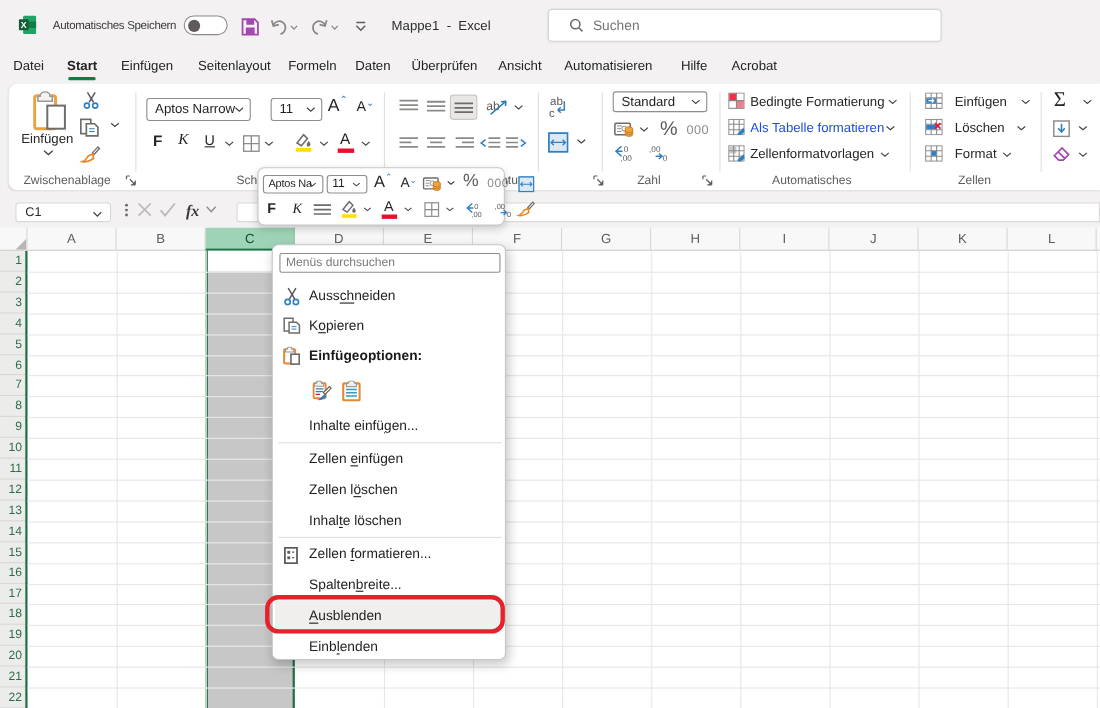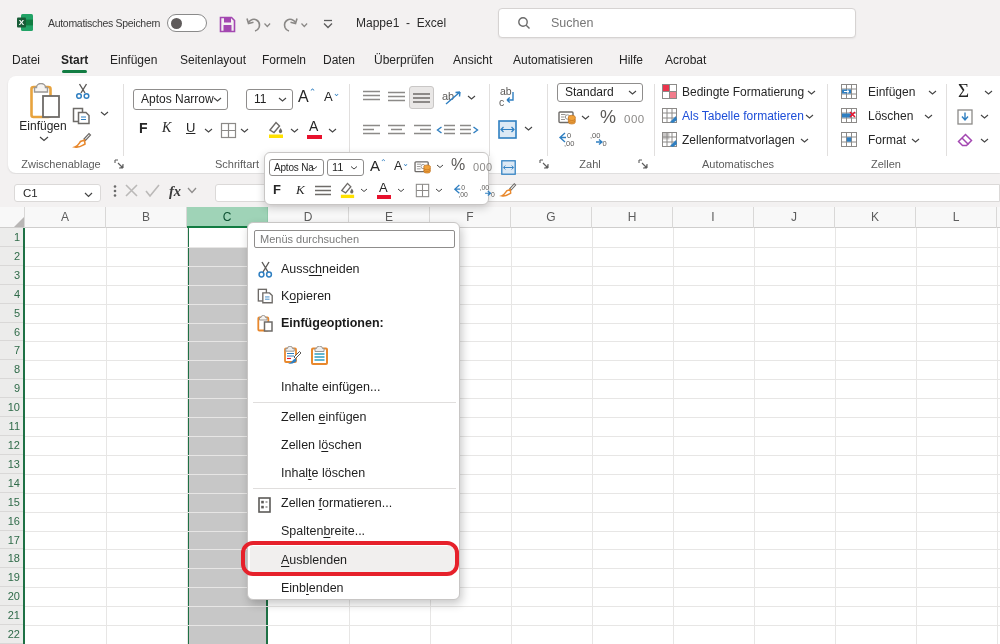--- a/index.html
+++ b/index.html
@@ -13,21 +13,21 @@
 #autosave { position:absolute; left:48px; top:17px; font-size:10.5px; letter-spacing:-0.3px; color:#3b3b3b; }
 #toggle { position:absolute; left:167px; top:14px; width:40px; height:18px; background:#fff; border:1px solid #8a8a8a; border-radius:9px; }
 #toggle .knob { position:absolute; left:3px; top:2.5px; width:11px; height:11px; border-radius:50%; background:#5f5b5b; }
 #savebtn { position:absolute; left:219px; top:16px; }
 #undo { position:absolute; left:245px; top:16px; }
 #redo { position:absolute; left:282px; top:16px; }
 #morebtn { position:absolute; left:322px; top:19px; }
 #doctitle { position:absolute; left:356px; top:16px; font-size:12px; color:#2b2b2b; }
 #searchbox { position:absolute; left:498px; top:8px; width:358px; height:30px; background:#fff; border:1px solid #d6d3d2; border-radius:4px; box-shadow:0 1px 2px rgba(0,0,0,0.06); font-size:12.5px; color:#767676; line-height:28px; }
 #searchbox .mag { position:absolute; left:18px; top:7px; }
-#searchbox .stext { position:absolute; left:52px; top:0px; }
+#searchbox .stext { position:absolute; left:40px; top:0px; }
 
 
 #menubar { position:absolute; left:0; top:46px; width:1000px; height:30px; background:#f3f1f1; font-size:12px; color:#232323; }
 #menubar .tab { position:absolute; top:7px; }
 #menubar .tab.active { font-weight:bold; }
 #menubar .tab.active::after { content:""; position:absolute; left:1px; right:1px; bottom:-6px; height:3px; background:#127c42; border-radius:2px; }
 
 
 #ribbon { position:absolute; left:8px; top:76px; width:992px; height:97px; background:#fff; border-radius:8px 0 0 8px; box-shadow:0 1px 2px rgba(0,0,0,0.10); }
 .rsep { position:absolute; top:8px; height:72px; width:1px; background:#e1dfde; }
@@ -52,21 +52,21 @@
 #rowheads { position:absolute; left:0; top:21px; width:25px; height:416px; background:#ececeb; }
 .rh { position:absolute; left:0; width:25px; font-size:11px; color:#2f6b49; text-align:right; padding-right:5px; border-bottom:1px solid #d9d8d7; }
 #rowheads::after { content:""; position:absolute; right:0; top:0; bottom:0; width:2px; background:#1e7145; }
 .gline-v { position:absolute; top:21px; bottom:0; width:1px; background:#e7e6e5; }
 .gline-h { position:absolute; left:25px; right:0; height:1px; background:#e7e6e5; }
 #colC { position:absolute; left:187px; top:21px; width:81px; height:416px; background:#c7c7c7; border-left:2px solid #1e7145; border-right:2px solid #1e7145; }
 #colC .c1 { position:absolute; left:0; top:0; width:77px; height:19px; background:#fff; }
 #colC .cl { position:absolute; left:0; width:77px; height:1px; background:#d4d4d4; }
 
 
-#minitb { position:absolute; left:264px; top:152px; width:225px; height:53px; background:#fff; border:1px solid #c8c6c5; border-radius:6px; box-shadow:0 3px 8px rgba(0,0,0,0.18); z-index:30; }
+#minitb { position:absolute; left:234px; top:152px; width:225px; height:53px; background:#fff; border:1px solid #c8c6c5; border-radius:6px; box-shadow:0 3px 8px rgba(0,0,0,0.18); z-index:30; }
 
 
 #cmenu { position:absolute; left:247px; top:222px; width:213px; height:378px; background:#fff; border:1px solid #c8c6c5; border-radius:6px; box-shadow:2px 4px 10px rgba(0,0,0,0.22); z-index:20; font-size:12.5px; color:#1f1f1f; }
 #csearch { position:absolute; left:6px; top:7px; width:201px; height:18px; border:1px solid #8f8d8c; border-radius:2px; font-size:11px; color:#7a7a7a; line-height:16px; padding-left:5px; background:#fff; }
 .mi { position:absolute; left:33px; }
 .mico { position:absolute; left:9px; width:17px; height:17px; }
 .msep { position:absolute; left:5px; width:203px; height:1px; background:#e0dedd; }
 #hoverrow { position:absolute; left:2px; top:323px; width:207px; height:27px; background:#f1efee; border-radius:3px; }
 #redbox { position:absolute; left:241px; top:541px; width:218px; height:35px; border:4.5px solid #e6212b; border-radius:12px; z-index:40; }
 u.mn { text-decoration:underline; text-underline-offset:2px; }

